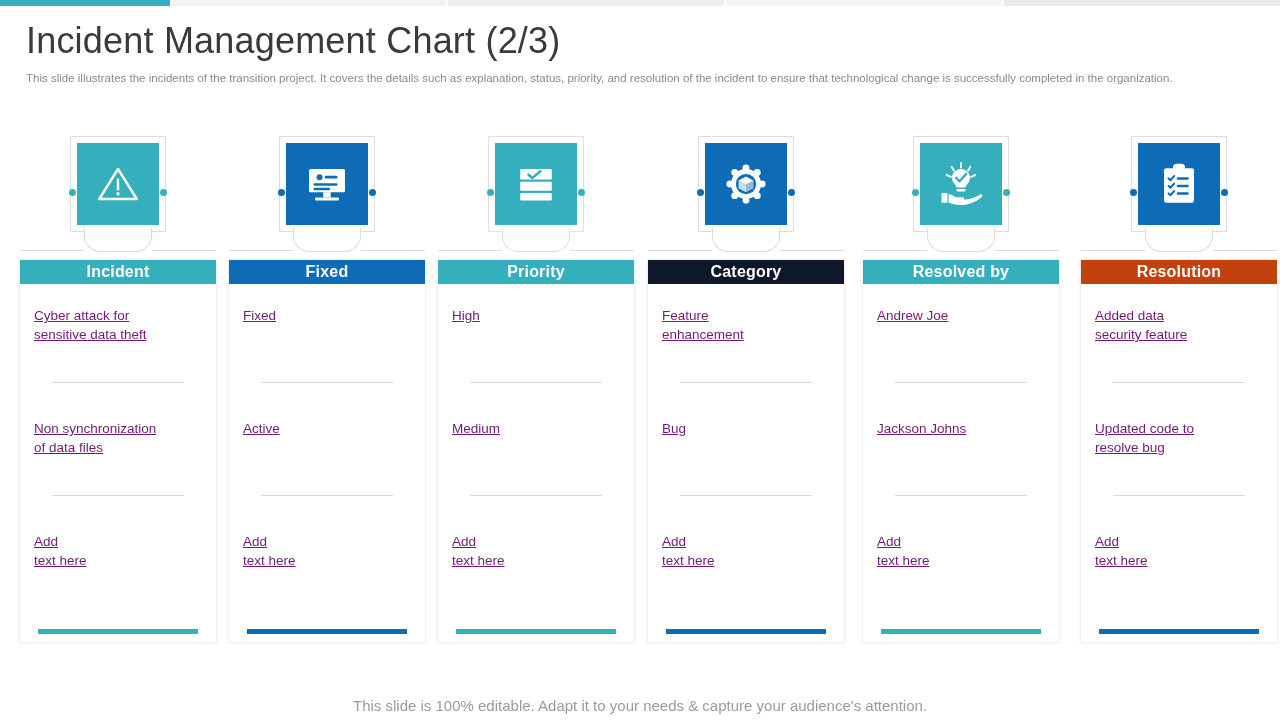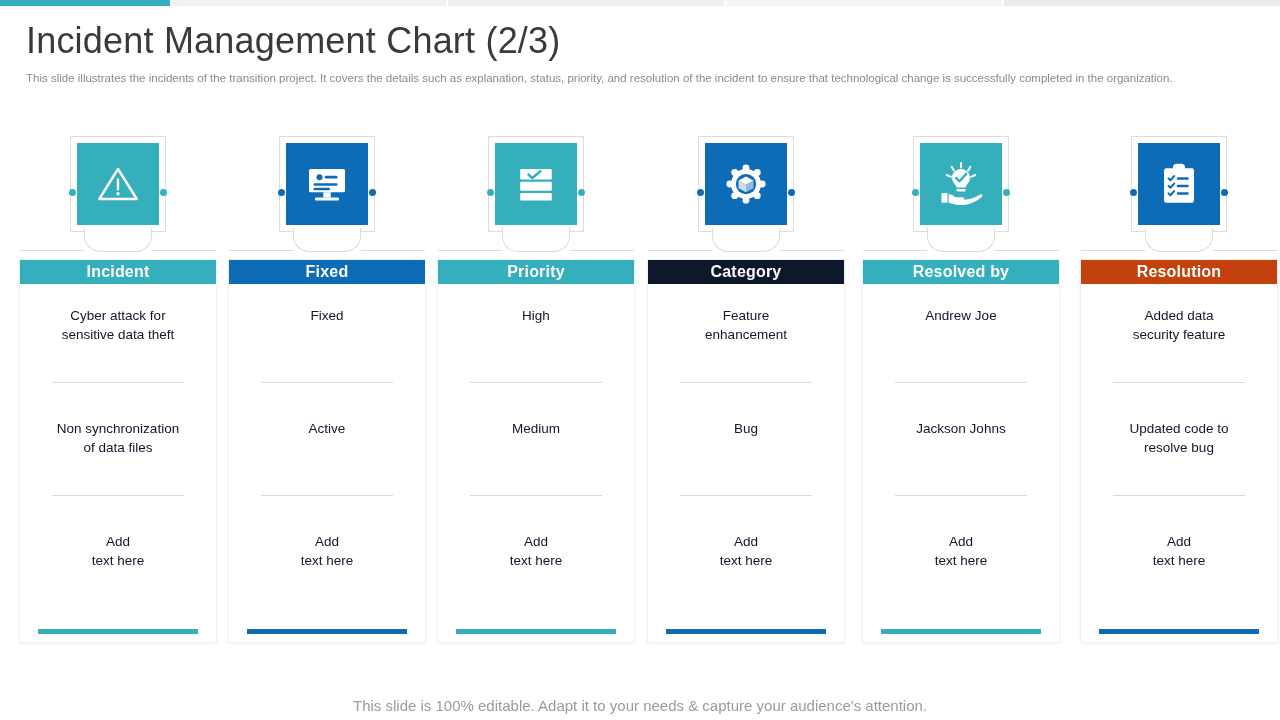--- a/index.html
+++ b/index.html
@@ -70,22 +70,23 @@
     position:absolute; left:0; top:130px; width:196px; height:382px;
     background:#ffffff;
     box-shadow:0 0 0 1px #f0f0f0, 0 1px 4px rgba(0,0,0,0.07);
   }
   .card-head {
     height:24px; display:flex; align-items:center; justify-content:center;
     color:#ffffff; font-size:16px; font-weight:bold; letter-spacing:0.2px;
   }
   .card-body { padding:22px 14px 0 14px; }
   .cell {
-    text-align:center; font-size:13.5px; line-height:19px; color:#0f172a;
+    text-align:left; font-size:13.5px; line-height:19px; color:#701a75;
     min-height:38px;
+    text-decoration:underline;
   }
   .divider { height:1px; background:#d9d9d9; margin:38px 18px 36px 18px; }
   .accent-bar {
     position:absolute; left:18px; bottom:8px; width:160px; height:5px;
   }
 
   
   .footer-note {
     position:absolute; left:0; top:697px; width:1280px; text-align:center;
     font-size:15px; color:#9b9b9b;

